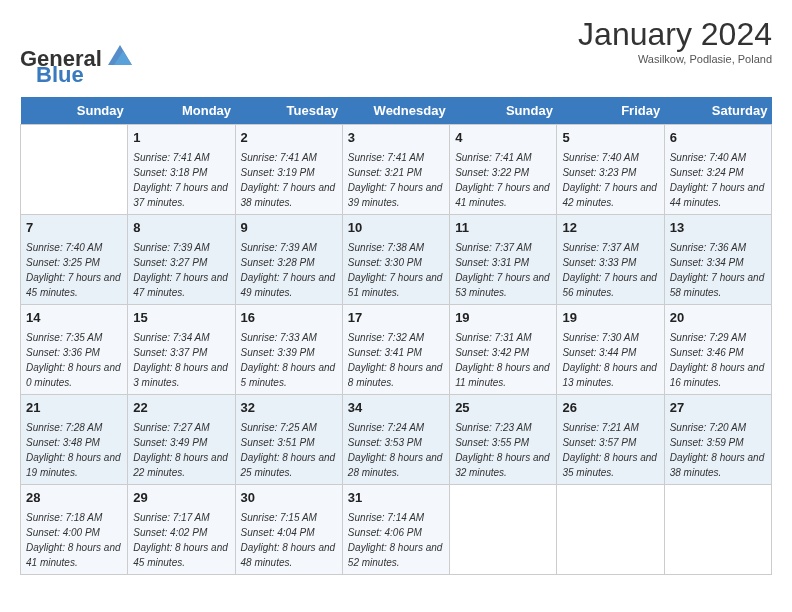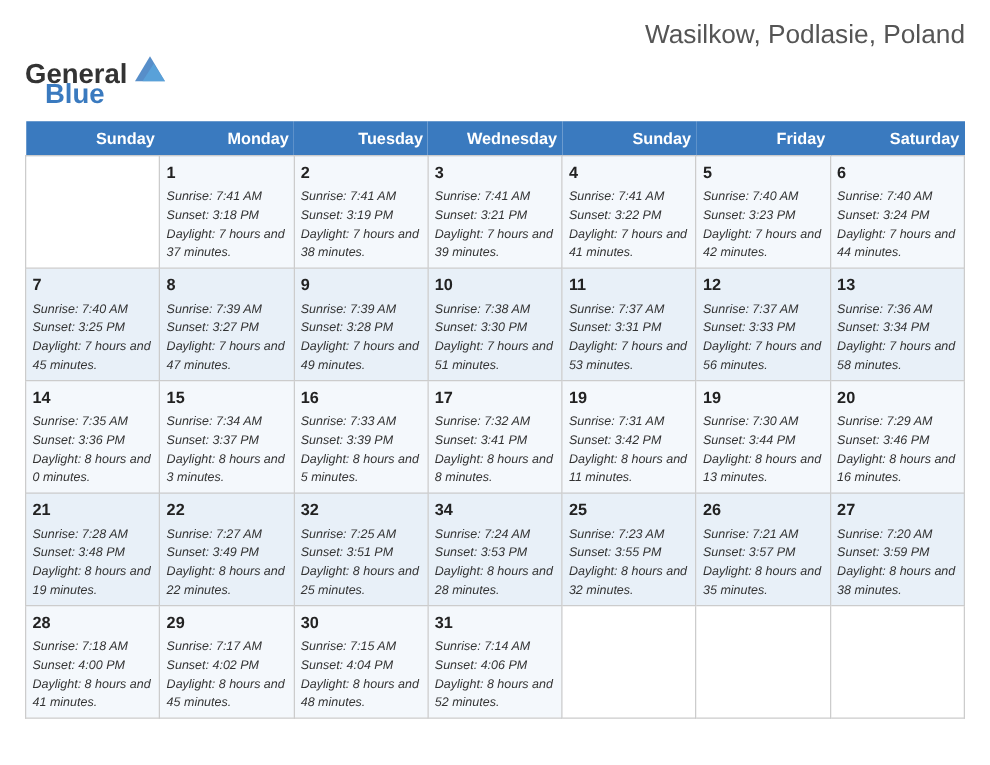--- a/index.html
+++ b/index.html
@@ -35,23 +35,22 @@
     }
     .title-area {
       text-align: right;
     }
     .month-title {
       font-size: 32px;
       font-weight: normal;
       color: #333;
     }
     .subtitle {
-      font-size: 21px;
+      font-size: 11px;
       color: #555;
-      text-align: center;
     }
     table {
       width: 100%;
       border-collapse: collapse;
       font-size: 10.5px;
     }
     thead tr th {
       background: #3a7abf;
       color: #fff;
       padding: 6px 4px;
@@ -102,20 +101,21 @@
           <span class="logo-text">General</span>
           <svg width="32" height="28" viewBox="0 0 32 28" style="margin-left:2px;margin-top:-6px;">
             <polygon points="4,24 16,4 28,24" fill="#3a7abf" opacity="0.85"></polygon>
             <polygon points="10,24 19,10 28,24" fill="#5aaae0" opacity="0.7"></polygon>
           </svg>
         </div>
         <span class="logo-text" style="color:#3a7abf;font-size:22px;margin-top:-8px;margin-left:16px;">Blue</span>
       </div>
     </div>
     <div class="title-area">
+      <div class="month-title">January 2024</div>
       <div class="subtitle">Wasilkow, Podlasie, Poland</div>
     </div>
   </div>
 
   <table>
     <thead>
       <tr>
       <th>Sunday</th>
           <th>Monday</th>
           <th>Tuesday</th>

